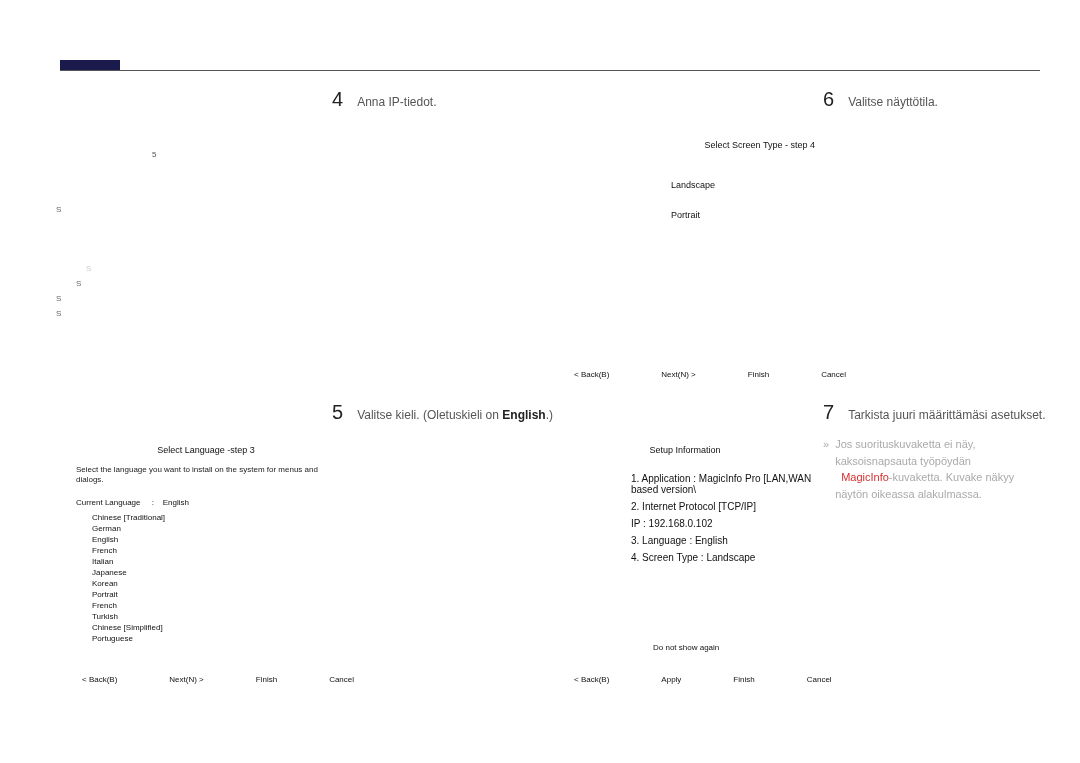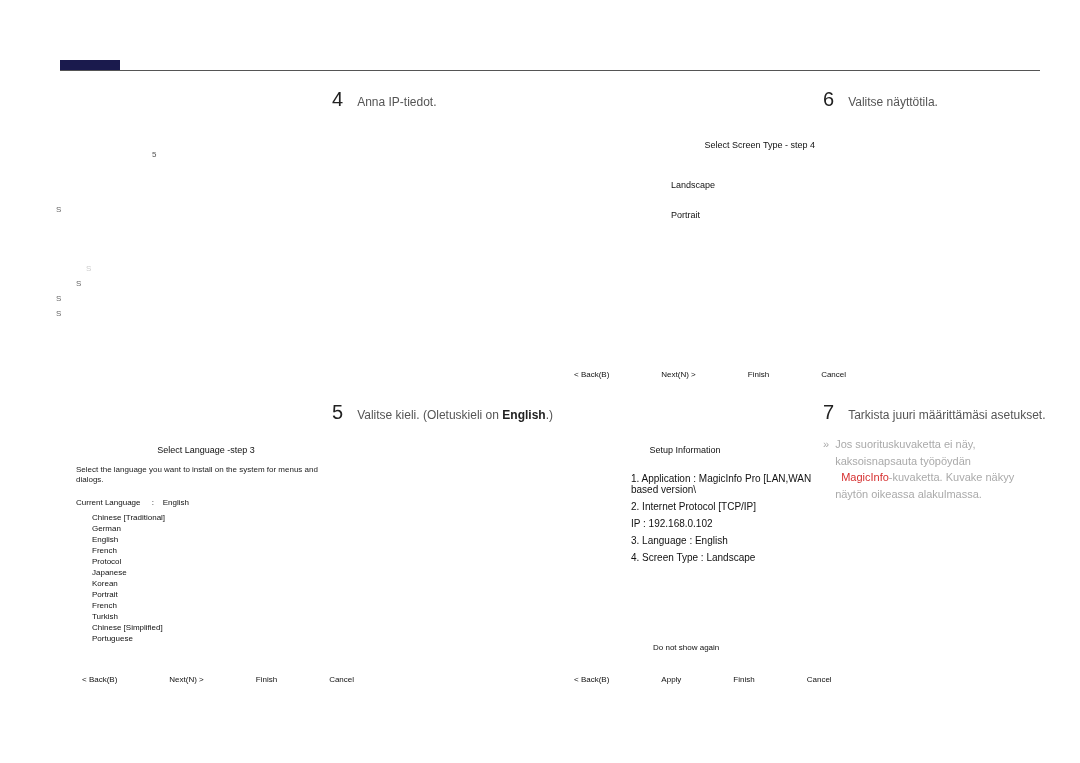--- a/index.html
+++ b/index.html
@@ -212,21 +212,21 @@
     <div class="row">
       <span>Current Language</span>
       &nbsp;&nbsp;&nbsp;&nbsp;<span>:</span>
       &nbsp;&nbsp;&nbsp;<span>English</span>
     </div>
     <div class="lang-list">
       <div class="row">Chinese [Traditional]</div>
       <div class="row">German</div>
       <div class="row">English</div>
       <div class="row">French</div>
-      <div class="row">Protocol</div>
+      <div class="row">Italian</div>
       <div class="row">Japanese</div>
       <div class="row">Korean</div>
       <div class="row">Portrait</div>
       <div class="row">French</div>
       <div class="row">Turkish</div>
       <div class="row">Chinese [Simplified]</div>
       <div class="row">Portuguese</div>
     </div>
   </div>
   <div class="btn-row" style="left:82px; top:675px;">

